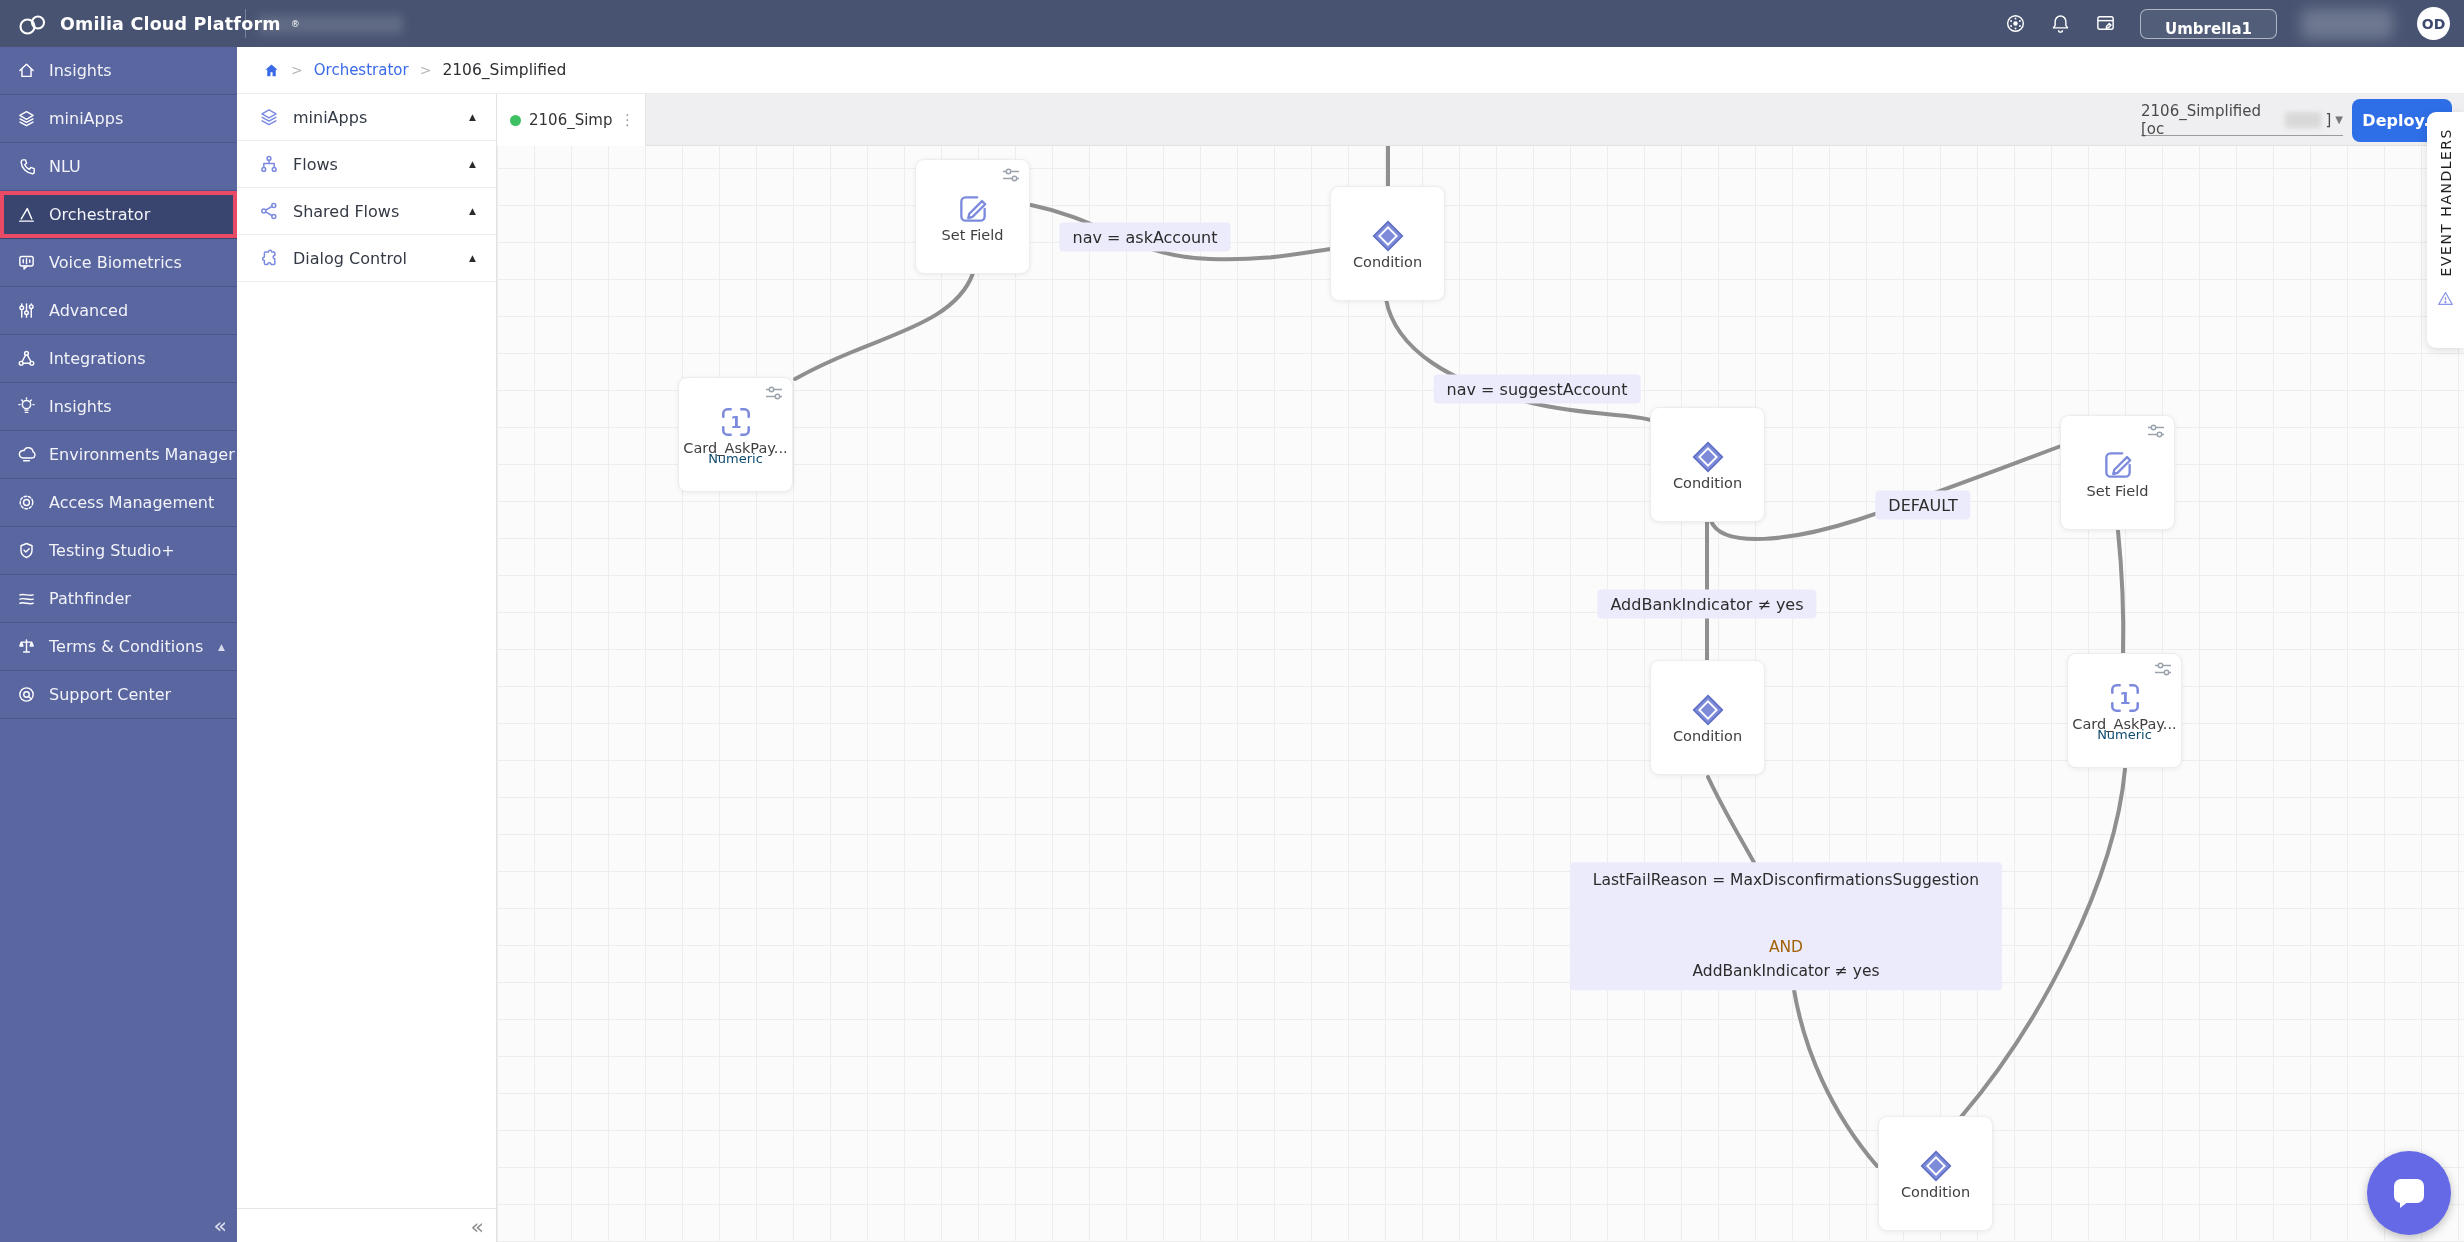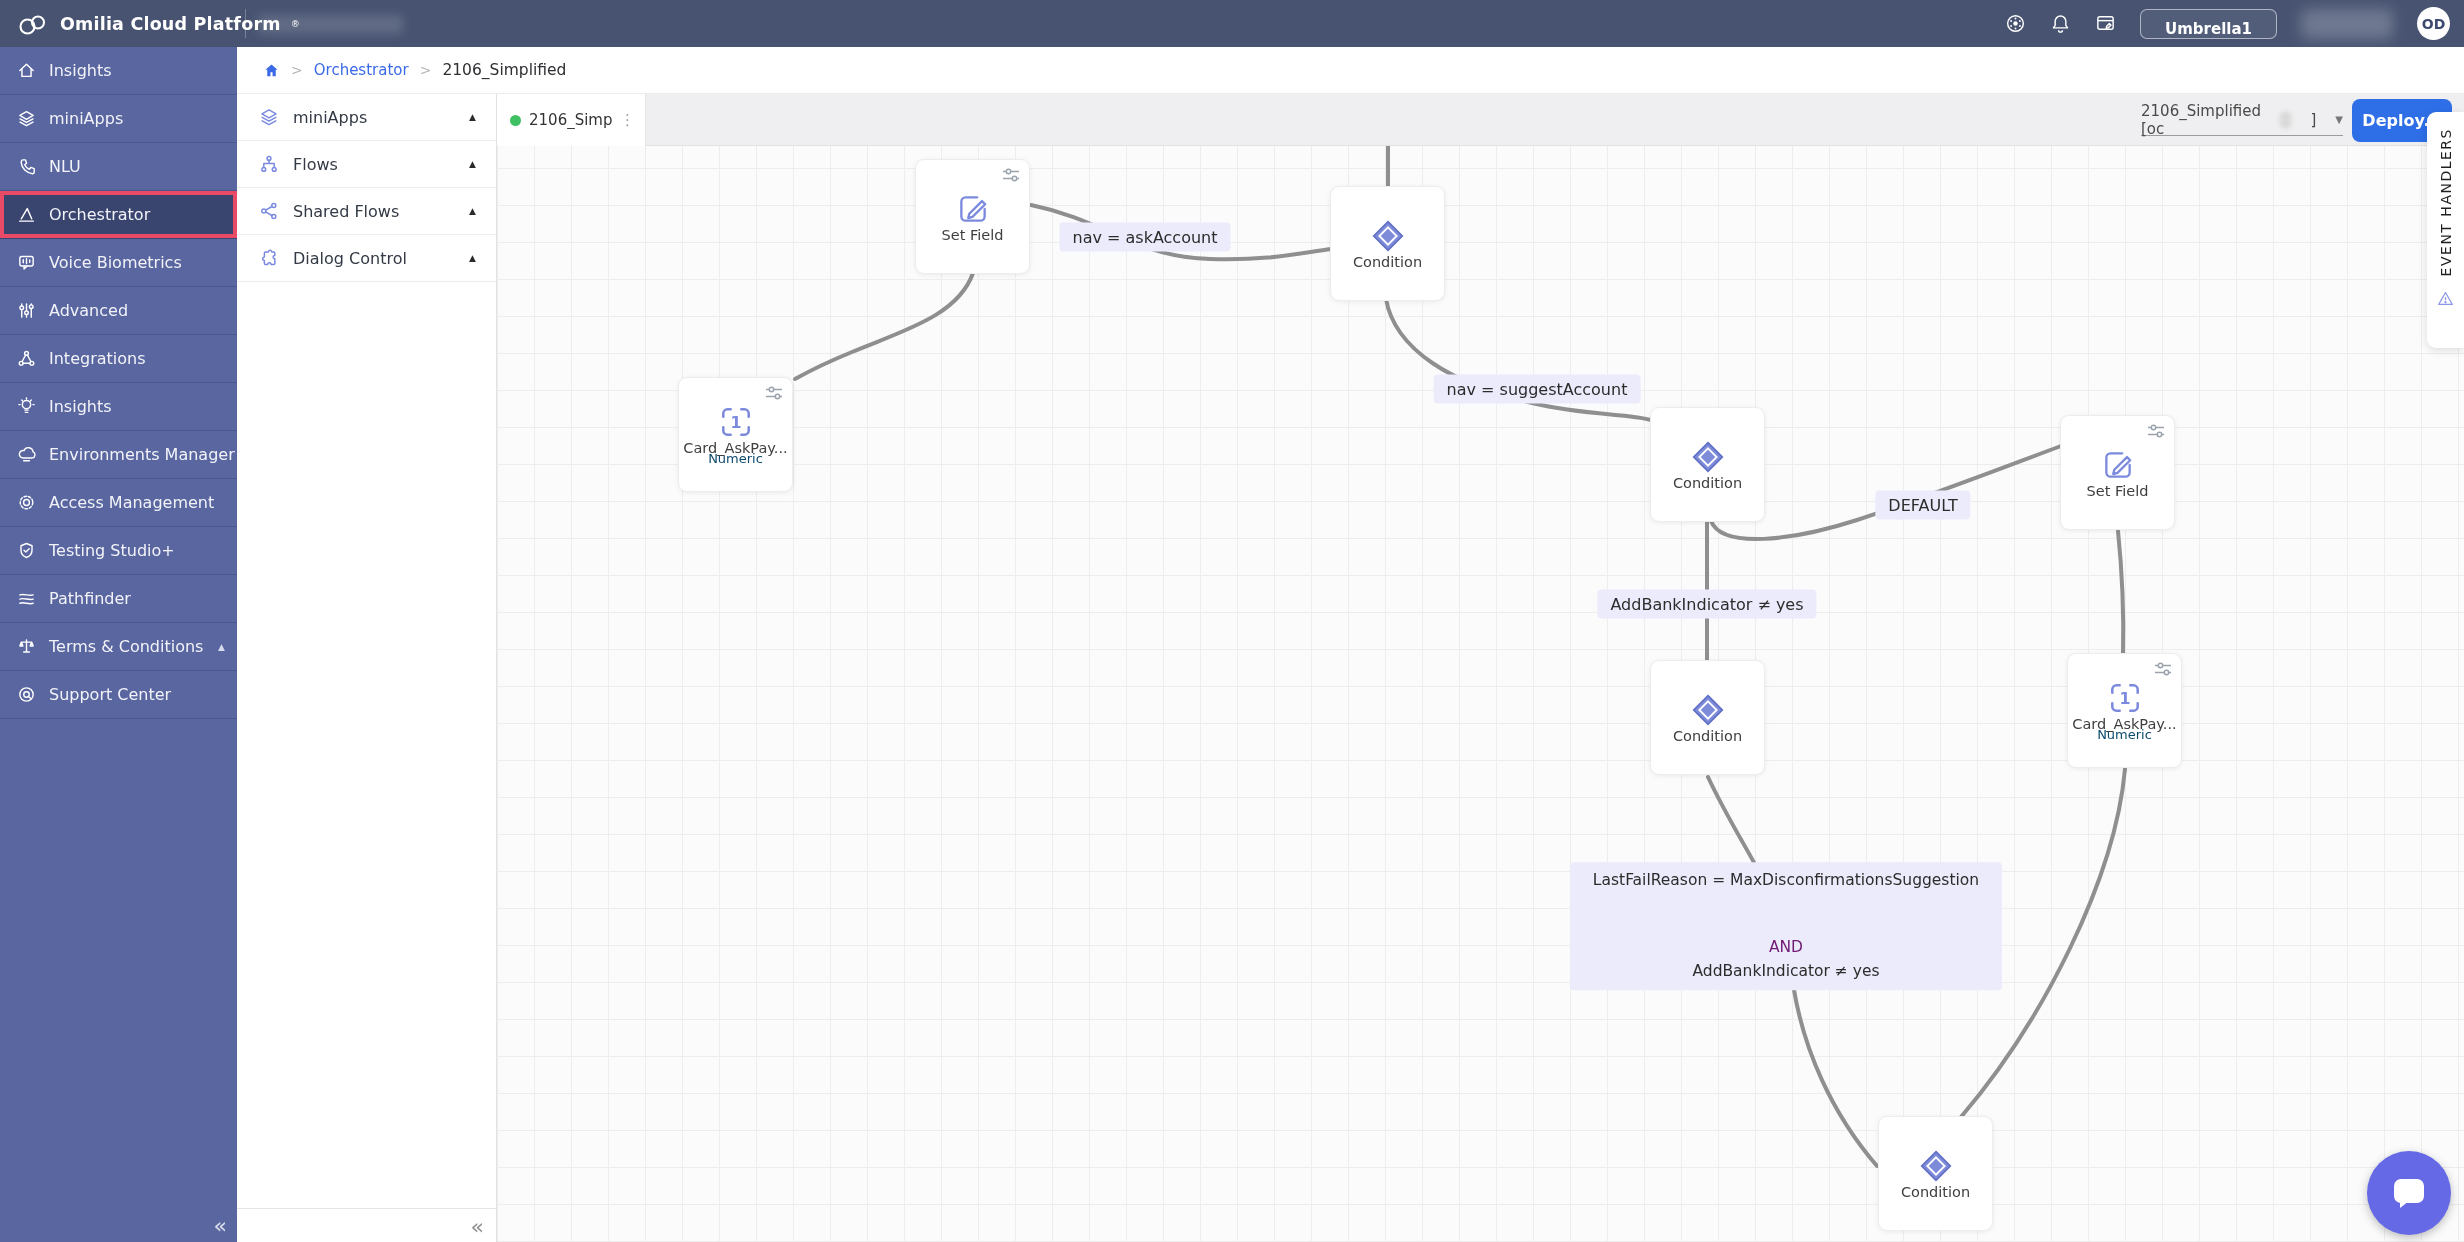--- a/index.html
+++ b/index.html
@@ -49,39 +49,39 @@
     background-size:37px 37px; overflow:hidden; }
   .edges { position:absolute; left:0; top:0; width:1967px; height:1148px; }
   .edges path { fill:none; stroke:#8f8f8f; stroke-width:4; stroke-linecap:round; }
 
   .tabstrip { position:absolute; left:0; top:0; width:1967px; height:52px; background:#efeff1; border-bottom:1px solid #e2e2e2; z-index:5; }
   .tab { position:absolute; left:0; top:0; width:149px; height:52px; background:#fff; border-right:1px solid #e4e4e4; display:flex; align-items:center; gap:8px; padding:0 10px 0 13px; cursor:pointer; }
   .tab-dot { width:11px; height:11px; border-radius:50%; background:#3fc163; flex:0 0 auto; }
   .tab-label { font-size:15px; color:#333; white-space:nowrap; overflow:hidden; }
   .tab-menu { margin-left:auto; color:#9e9e9e; font-size:15px; cursor:pointer; }
 
-  .version-select { position:absolute; top:10px; right:121px; width:202px; height:32px; border-bottom:1px solid #9c9c9c; display:flex; align-items:center; gap:19px; font-size:15px; color:#4a4a4a; cursor:pointer; z-index:6; }
+  .version-select { position:absolute; top:10px; right:121px; width:202px; height:32px; border-bottom:1px solid #9c9c9c; display:flex; align-items:center; gap:4px; font-size:15px; color:#4a4a4a; cursor:pointer; z-index:6; }
   .blur-chip3 { width:38px; height:16px; background:#d9d9d9; border-radius:3px; filter:blur(2px); }
   .vs-arrow { margin-left:auto; font-size:10px; color:#777; }
   .deploy-btn { position:absolute; top:5px; right:12px; width:100px; height:43px; background:#2e6fe8; color:#fff; font-size:16px; font-weight:bold; border:none; border-radius:8px; display:flex; align-items:center; justify-content:center; cursor:pointer; z-index:6; font-family:inherit; }
 
   .event-panel { position:absolute; right:0; top:18px; width:37px; height:236px; background:#fff; border-radius:9px 0 0 9px; box-shadow:0 2px 10px rgba(0,0,0,.13); display:flex; flex-direction:column; align-items:center; padding-top:16px; z-index:6; }
   .event-text { writing-mode:vertical-rl; transform:rotate(180deg); font-size:14px; letter-spacing:1.5px; color:#1f1f1f; font-weight:500; white-space:nowrap; }
   .event-warn { margin-top:14px; width:17px; height:17px; }
 
   .node { position:absolute; width:115px; height:115px; background:#fff; border:1px solid #ededed; border-radius:9px; box-shadow:0 1px 5px rgba(0,0,0,.07); display:flex; flex-direction:column; align-items:center; justify-content:center; cursor:pointer; z-index:3; }
   .node-ic { width:36px; height:36px; }
   .node-ic svg { width:36px; height:36px; display:block; }
   .node-label { font-size:14.5px; color:#3f3f3f; white-space:nowrap; }
   .node-sub { font-size:13px; color:#0c4a6e; margin-top:-5px; }
   .node-gear { position:absolute; top:7px; right:8px; width:20px; height:16px; cursor:pointer; }
 
   .edge-label { position:absolute; transform:translate(-50%,-50%); background:#ecebfb; color:#2c2c2c; font-size:16px; padding:5px 13px; border-radius:4px; white-space:nowrap; z-index:4; cursor:pointer; }
   .big-label { position:absolute; transform:translate(-50%,-50%); background:#ecebfb; color:#2c2c2c; width:432px; text-align:center; font-size:15.5px; line-height:1.5; padding:7px 16px; border-radius:4px; z-index:4; cursor:pointer; }
-  .big-label .op { display:block; color:#701a75;margin-top:44px; }
+  .big-label .op { display:block; color:#a16207;margin-top:44px; }
 
   .chat-fab { position:absolute; left:1870px; top:1057px; width:84px; height:84px; border-radius:50%; background:#6569e6; box-shadow:0 3px 10px rgba(0,0,0,.25); display:flex; align-items:center; justify-content:center; cursor:pointer; z-index:8; }
 </style>
 </head>
 <body>
 
 <div id="app">
 
   <header class="topbar">
     <div class="logo">

